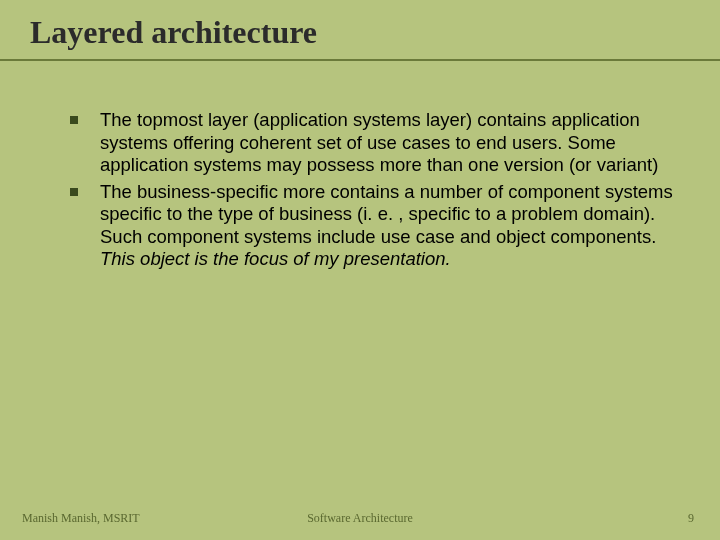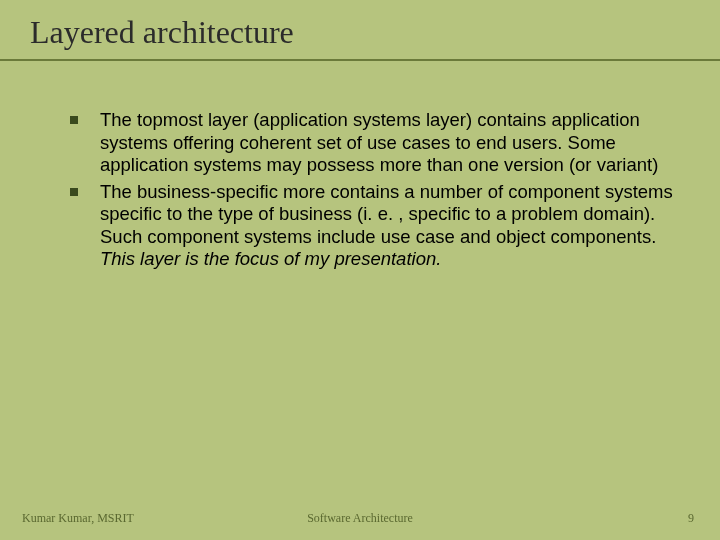--- a/index.html
+++ b/index.html
@@ -11,21 +11,21 @@
     position: relative;
     overflow: hidden;
   }
   .title-area {
     padding: 14px 30px 8px 30px;
     border-bottom: 2px solid #6b7a3a;
   }
   .title {
     font-family: "Times New Roman", Times, serif;
     font-size: 32px;
-    font-weight: 400;
+    font-weight: 700;
     color: #2b2b2b;
   }
   .content {
     padding: 48px 40px 0 70px;
   }
   .bullet-row {
     display: flex;
     align-items: flex-start;
     margin-bottom: 4px;
   }
@@ -79,23 +79,23 @@
   <div class="bullet-row">
     <div class="bullet"></div>
     <div class="bullet-text">
       <span>The topmost layer (application systems layer) contains application systems offering coherent set of use cases to end users. Some application systems may possess more than one version (or variant)</span>
     </div>
   </div>
 
   <div class="bullet-row">
     <div class="bullet"></div>
     <div class="bullet-text">
-      <span>The business-specific more contains a number of component systems specific to the type of business (i. e. , specific to a problem domain). Such component systems include use case and object components. </span><span class="italic">This layer is the focus of my presentation.</span>
+      <span>The business-specific more contains a number of component systems specific to the type of business (i. e. , specific to a problem domain). Such component systems include use case and object components. </span><span class="italic">This object is the focus of my presentation.</span>
     </div>
   </div>
 
 </div>
 
 <div class="footer">
-  <div class="footer-left">Kumar Kumar, MSRIT</div>
+  <div class="footer-left">Manish Manish, MSRIT</div>
   <div class="footer-center">Software Architecture</div>
   <div class="footer-right">9</div>
 </div>
 
 </body></html>

